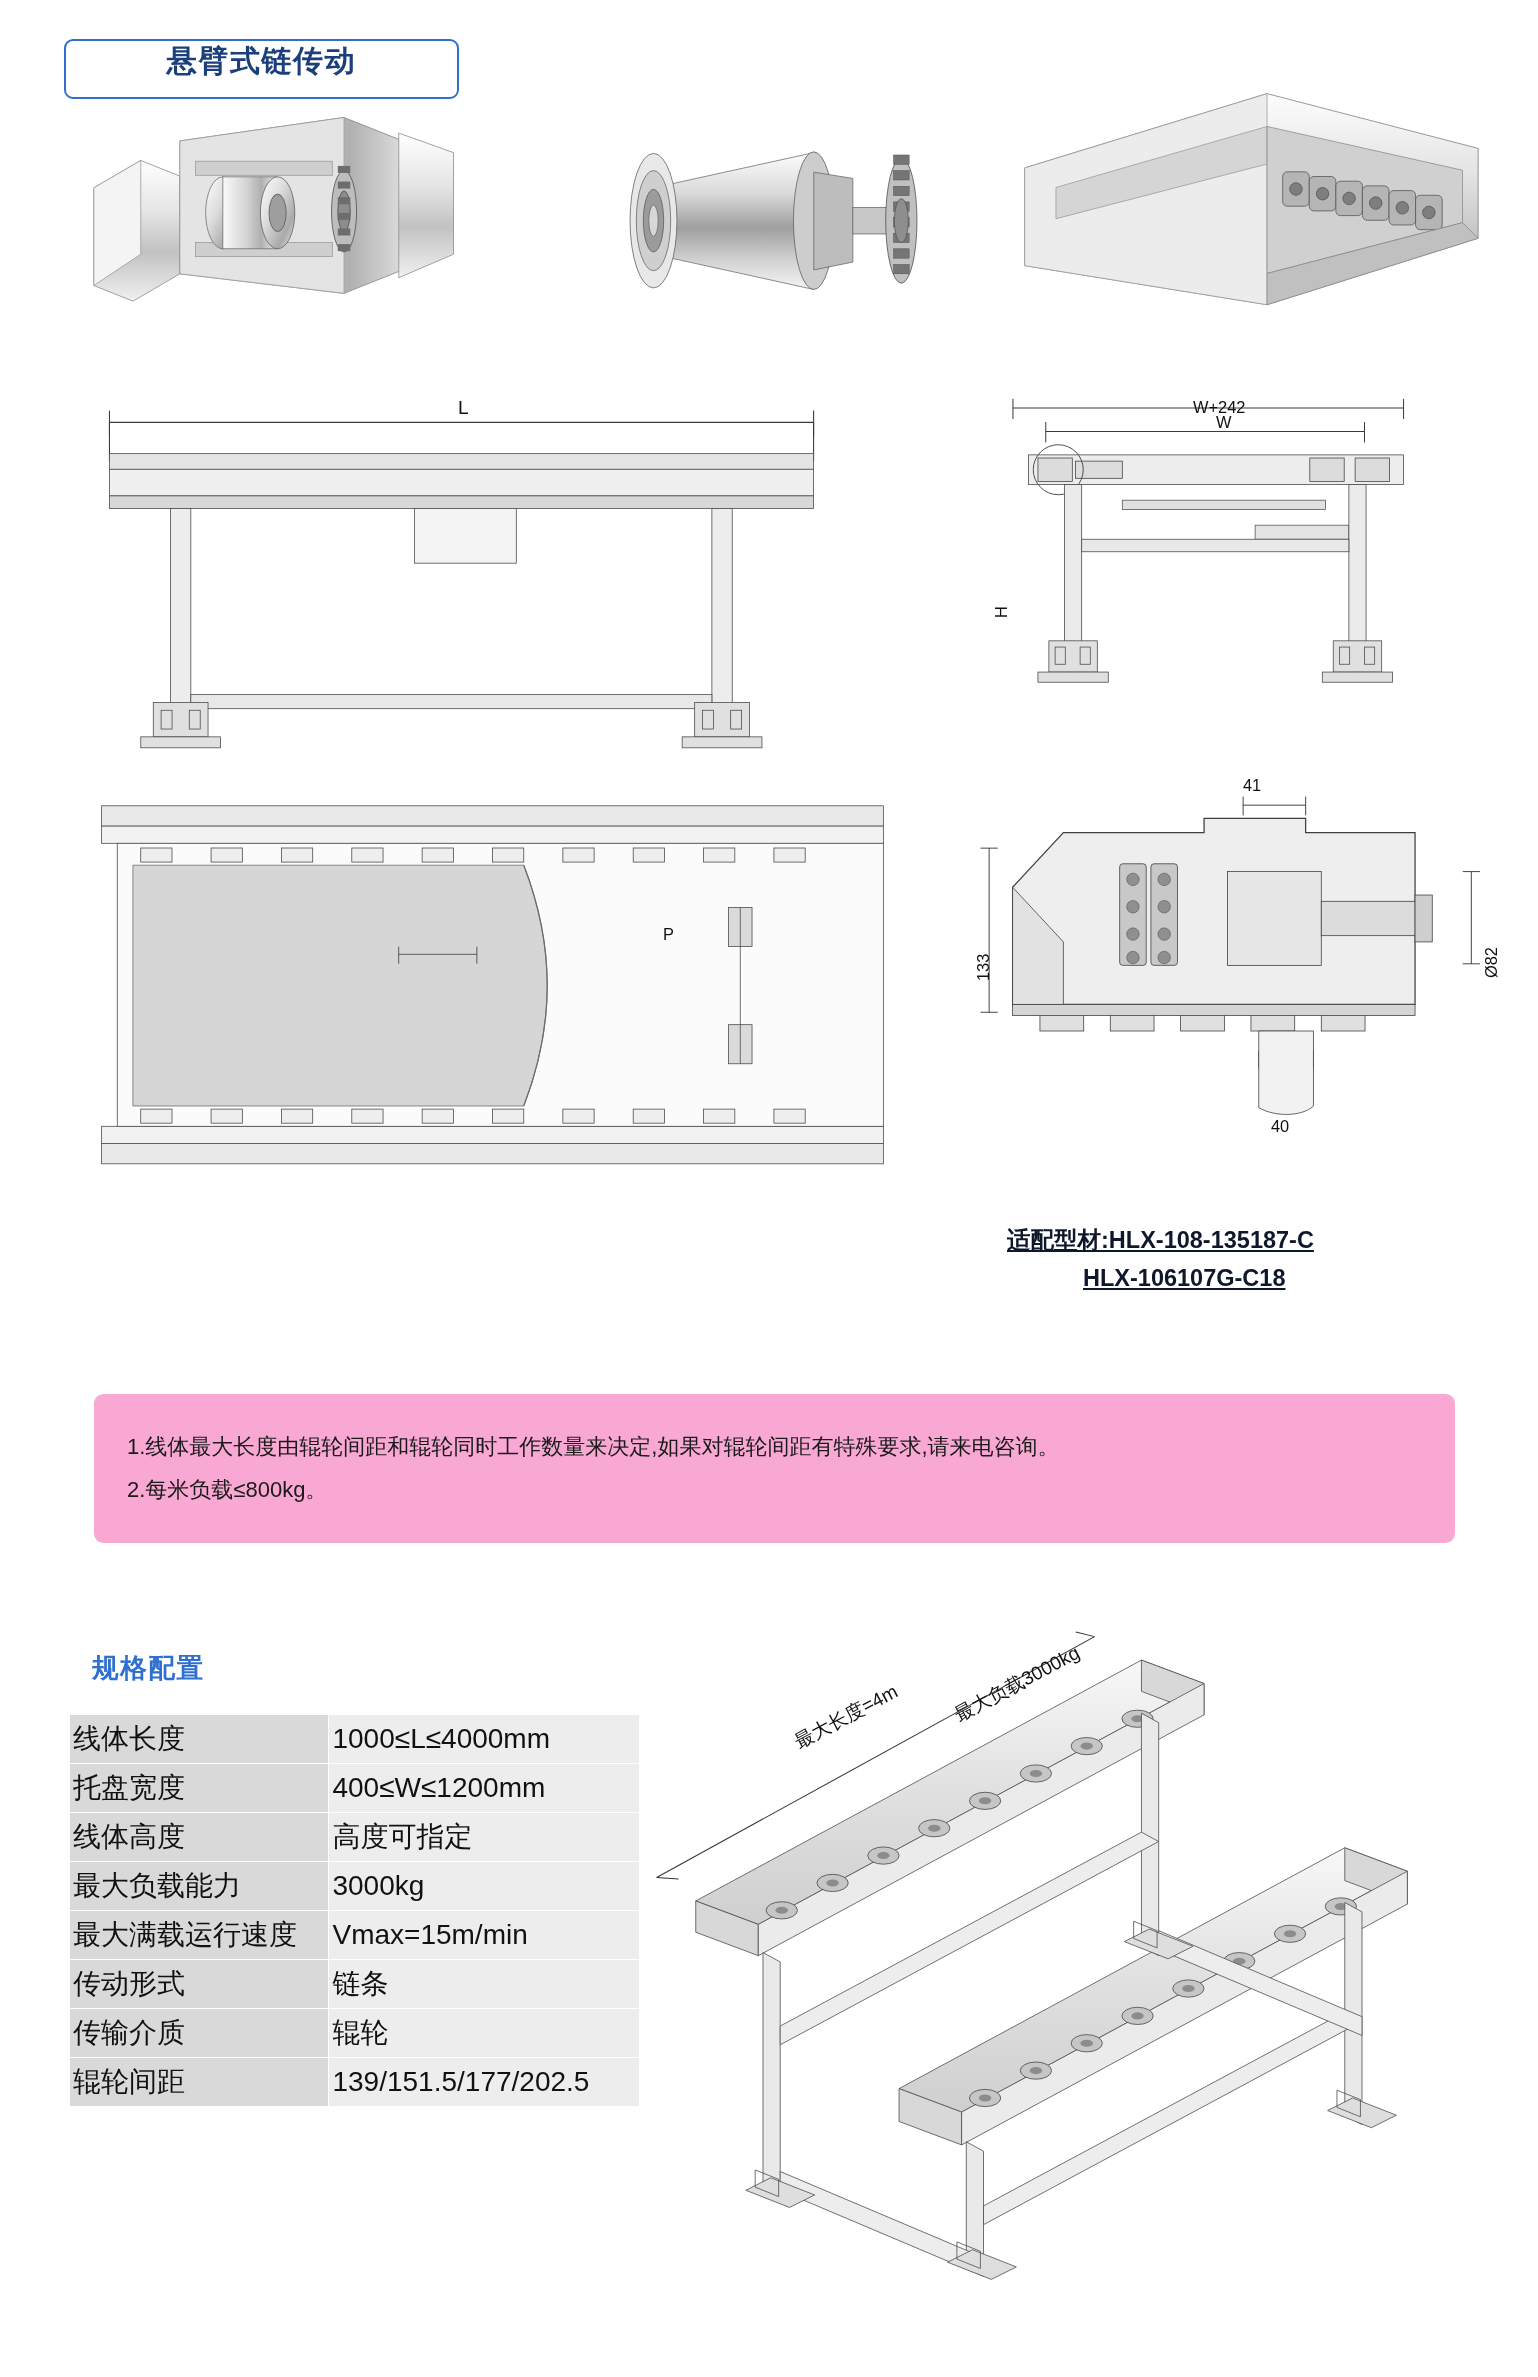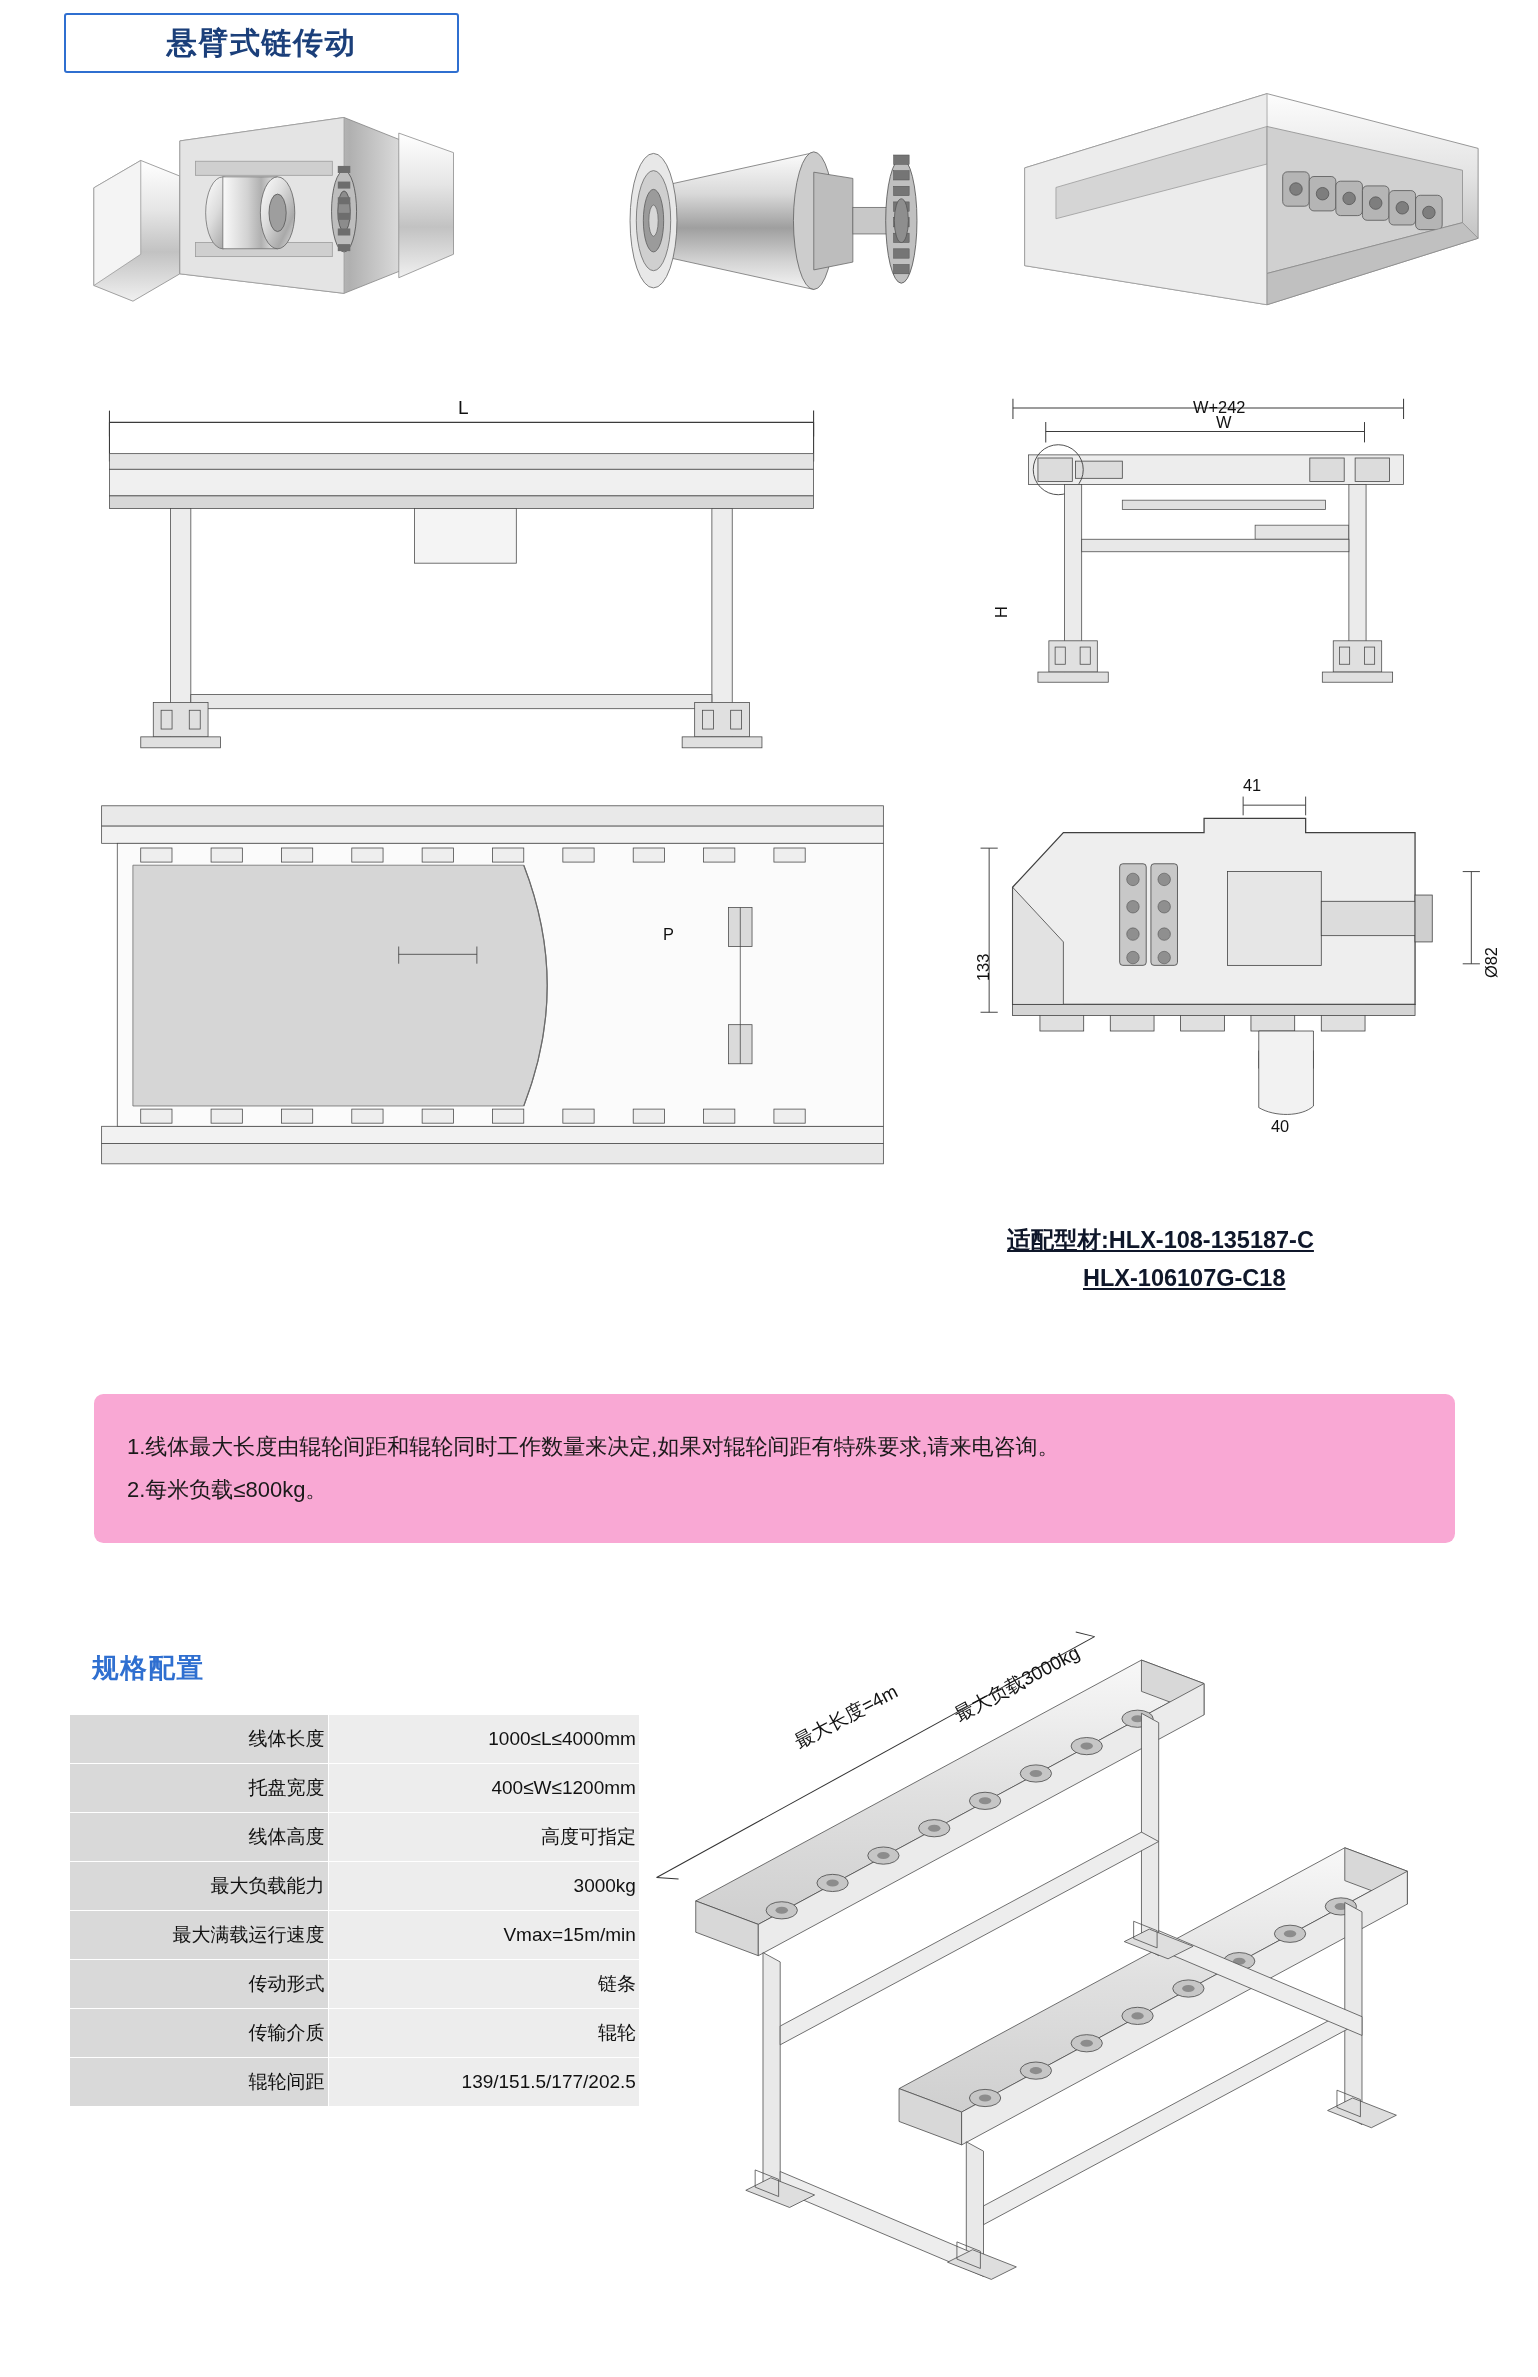--- a/index.html
+++ b/index.html
@@ -15,28 +15,27 @@
     width: 1538px;
     height: 2377px;
     background: #ffffff;
     overflow: hidden;
     box-sizing: border-box;
   }
   
   .title-chip {
     position: absolute;
     left: 64px;
-    top: 13px;
+    top: 39px;
     width: 391px;
     height: 56px;
     border: 2.3px solid #2f6fd0;
-    border-radius: 3px;
+    border-radius: 9px;
     background: #ffffff;
     display: flex;
-    align-items: center;
     justify-content: center;
   }
   .title-chip .txt {
     font-size: 30px;
     font-weight: bold;
     color: #1b3f7a;
     letter-spacing: 1.6px;
   }
 
   
@@ -88,23 +87,23 @@
     position: absolute;
     left: 69px;
     top: 1714px;
     border-collapse: collapse;
     width: 571px;
     background: #ffffff;
   }
   table.spec td {
     border: 0.8px solid #ffffff;
     height: 48px;
-    font-size: 19px;
+    font-size: 28px;
     color: #111;
-    text-align: right;
+    text-align: left;
     vertical-align: middle;
     padding: 0 3.1px;
     white-space: nowrap;
   }
   table.spec td.k {
     background: #d9d9d9;
     width: 258px;
     border-bottom: 1.6px solid #ffffff;
   }
   table.spec td.v {

